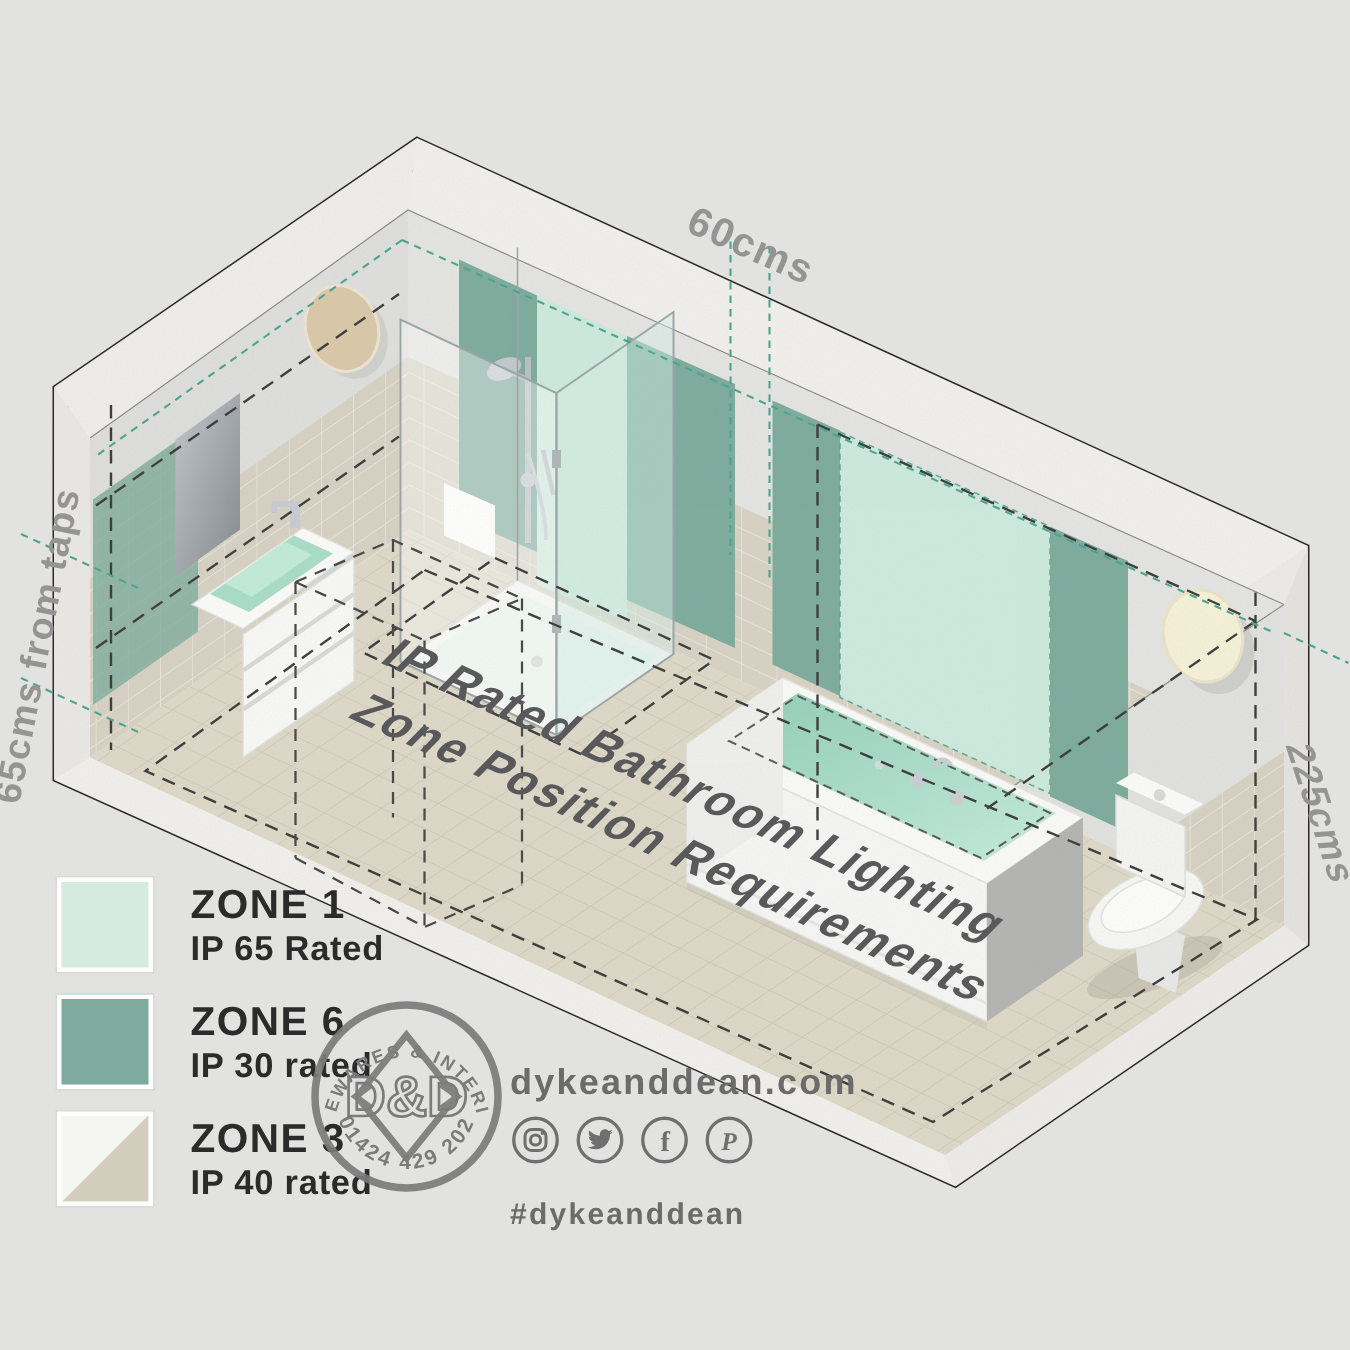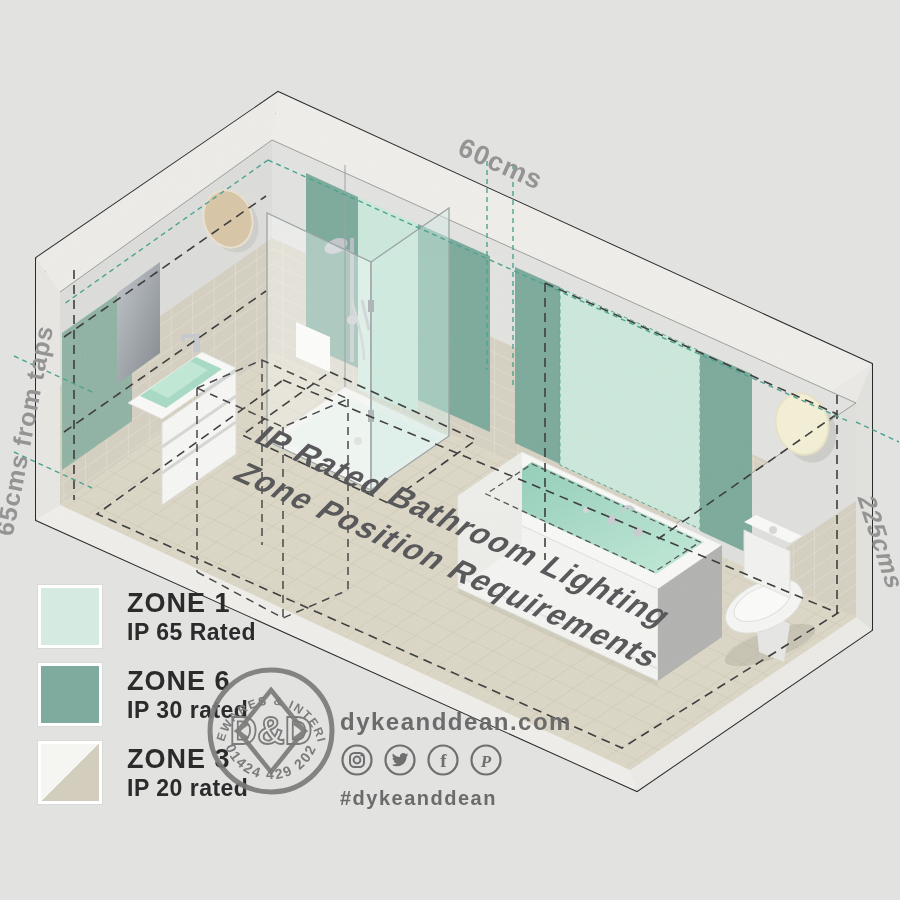--- a/index.html
+++ b/index.html
@@ -13,21 +13,21 @@
   .swatch-z1{background:#d5ebe2;}
   .swatch-z2{background:#7fab9e;}
   .swatch-z3{background:linear-gradient(135deg,#f5f5f2 49.6%,#d2cdbd 50.4%);}
   .legend-text{margin-left:25px;color:#2b2b2b;line-height:1.15;}
   .legend-zone{font-size:27px;font-weight:bold;letter-spacing:1px;}
   .legend-rating{font-size:23px;font-weight:bold;letter-spacing:0.5px;}
   
   .footer{position:absolute;left:340px;top:708px;z-index:5;color:#6b6b6b;}
   .website{font-size:24px;font-weight:bold;letter-spacing:1.5px;}
   .social-row{display:flex;gap:9px;margin-top:7px;}
-  .hashtag{font-size:20px;font-weight:bold;letter-spacing:1.5px;margin-top:10px;}
+  .hashtag{font-size:20px;font-weight:bold;letter-spacing:1.5px;margin-top:22px;}
   .stamp{position:absolute;left:204px;top:664px;z-index:5;}
 </style>
 </head>
 <body>
 
 <div id="poster">
 
 <svg id="scene" width="900" height="900" viewBox="0 0 900 900">
   <defs>
     <pattern id="floorTiles" width="22" height="22" patternUnits="userSpaceOnUse" patternTransform="matrix(0.905,0.425,-0.825,0.565,0,0)">
@@ -219,21 +219,21 @@
     <div class="swatch swatch-z2"></div>
     <div class="legend-text">
       <div class="legend-zone">ZONE 6</div>
       <div class="legend-rating">IP 30 rated</div>
     </div>
   </div>
   <div class="legend-row">
     <div class="swatch swatch-z3"></div>
     <div class="legend-text">
       <div class="legend-zone">ZONE 3</div>
-      <div class="legend-rating">IP 20 rated</div>
+      <div class="legend-rating">IP 40 rated</div>
     </div>
   </div>
 </div>
 
 <svg class="stamp" width="134" height="134" viewBox="-67 -67 134 134">
   <g stroke="#7b7b7b" fill="none" opacity="0.92">
     <circle cx="0" cy="0" r="61" stroke-width="5"></circle>
     <polygon points="0,-41 33,0 0,41 -33,0" stroke-width="4.5"></polygon>
     <path d="M-23,-8 L-34,0 L-23,8 M23,-8 L34,0 L23,8" stroke-width="4"></path>
   </g>

